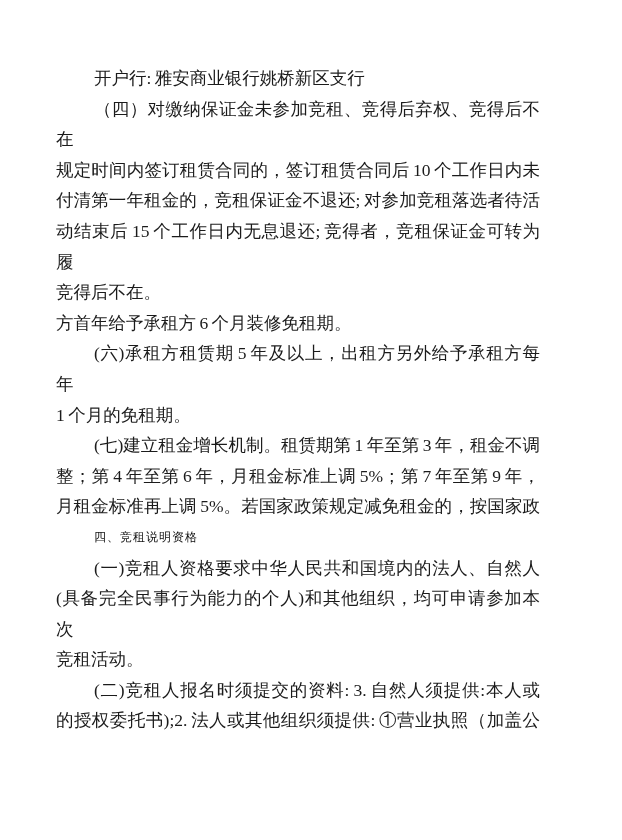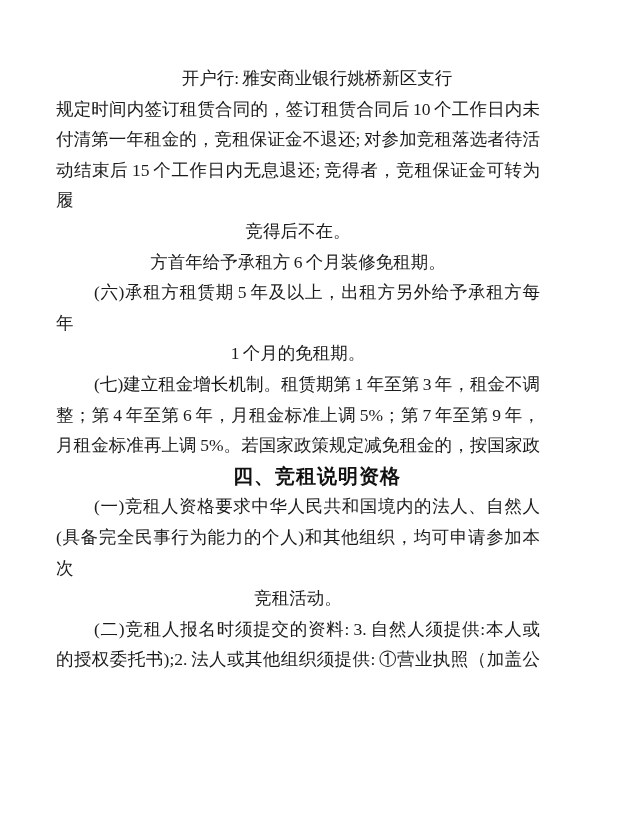--- a/index.html
+++ b/index.html
@@ -18,46 +18,47 @@
   .content {
     position: absolute;
     left: 56px;
     top: 63px;
     width: 484px;
   }
   .line {
     font-size: 17.5px;
     line-height: 30.6px;
     color: #1b1b1b;
-    text-align: center;
+    text-align: left;
     word-spacing: -1px;
     white-space: normal;
   }
   .line.justify {
     text-align: justify;
     text-align-last: justify;
     text-justify: inter-character;
   }
   .line.indent {
     text-indent: 38px;
   }
   .line.heading {
     font-family: "Liberation Sans", "DejaVu Sans", sans-serif;
-    font-weight: 700;
-    font-size: 20px;
+    font-weight: 400;
+    font-size: 12px;
     letter-spacing: 1px;
     color: #111111;
   }
 </style>
 </head>
 <body>
 
 <div class="page">
   <div class="content">
       <div class="line indent">开户行: 雅安商业银行姚桥新区支行</div>
+      <div class="line indent justify">（四）对缴纳保证金未参加竞租、竞得后弃权、竞得后不在</div>
       <div class="line justify">规定时间内签订租赁合同的，签订租赁合同后 10 个工作日内未</div>
       <div class="line justify">付清第一年租金的，竞租保证金不退还; 对参加竞租落选者待活</div>
       <div class="line justify">动结束后 15 个工作日内无息退还; 竞得者，竞租保证金可转为履</div>
       <div class="line">竞得后不在。</div>
       <div class="line">方首年给予承租方 6 个月装修免租期。</div>
       <div class="line indent justify">(六)承租方租赁期 5 年及以上，出租方另外给予承租方每年</div>
       <div class="line">1 个月的免租期。</div>
       <div class="line indent justify">(七)建立租金增长机制。租赁期第 1 年至第 3 年，租金不调</div>
       <div class="line justify">整；第 4 年至第 6 年，月租金标准上调 5%；第 7 年至第 9 年，</div>
       <div class="line justify">月租金标准再上调 5%。若国家政策规定减免租金的，按国家政</div>

